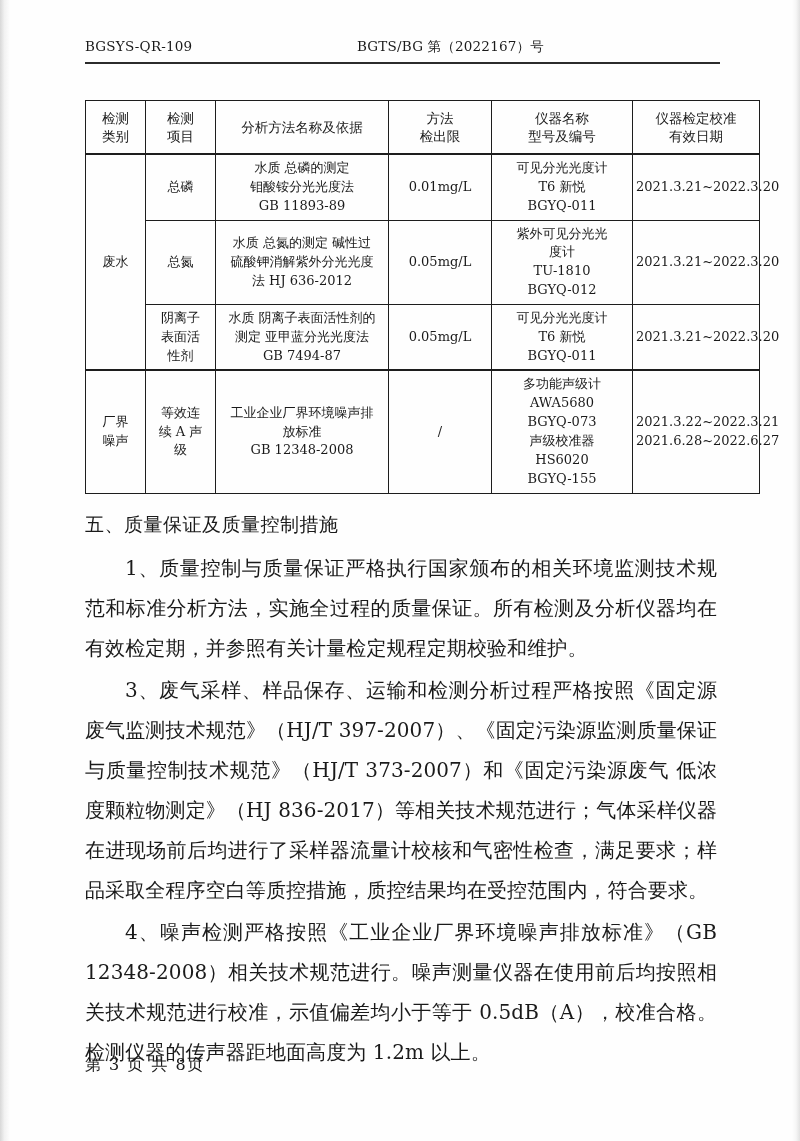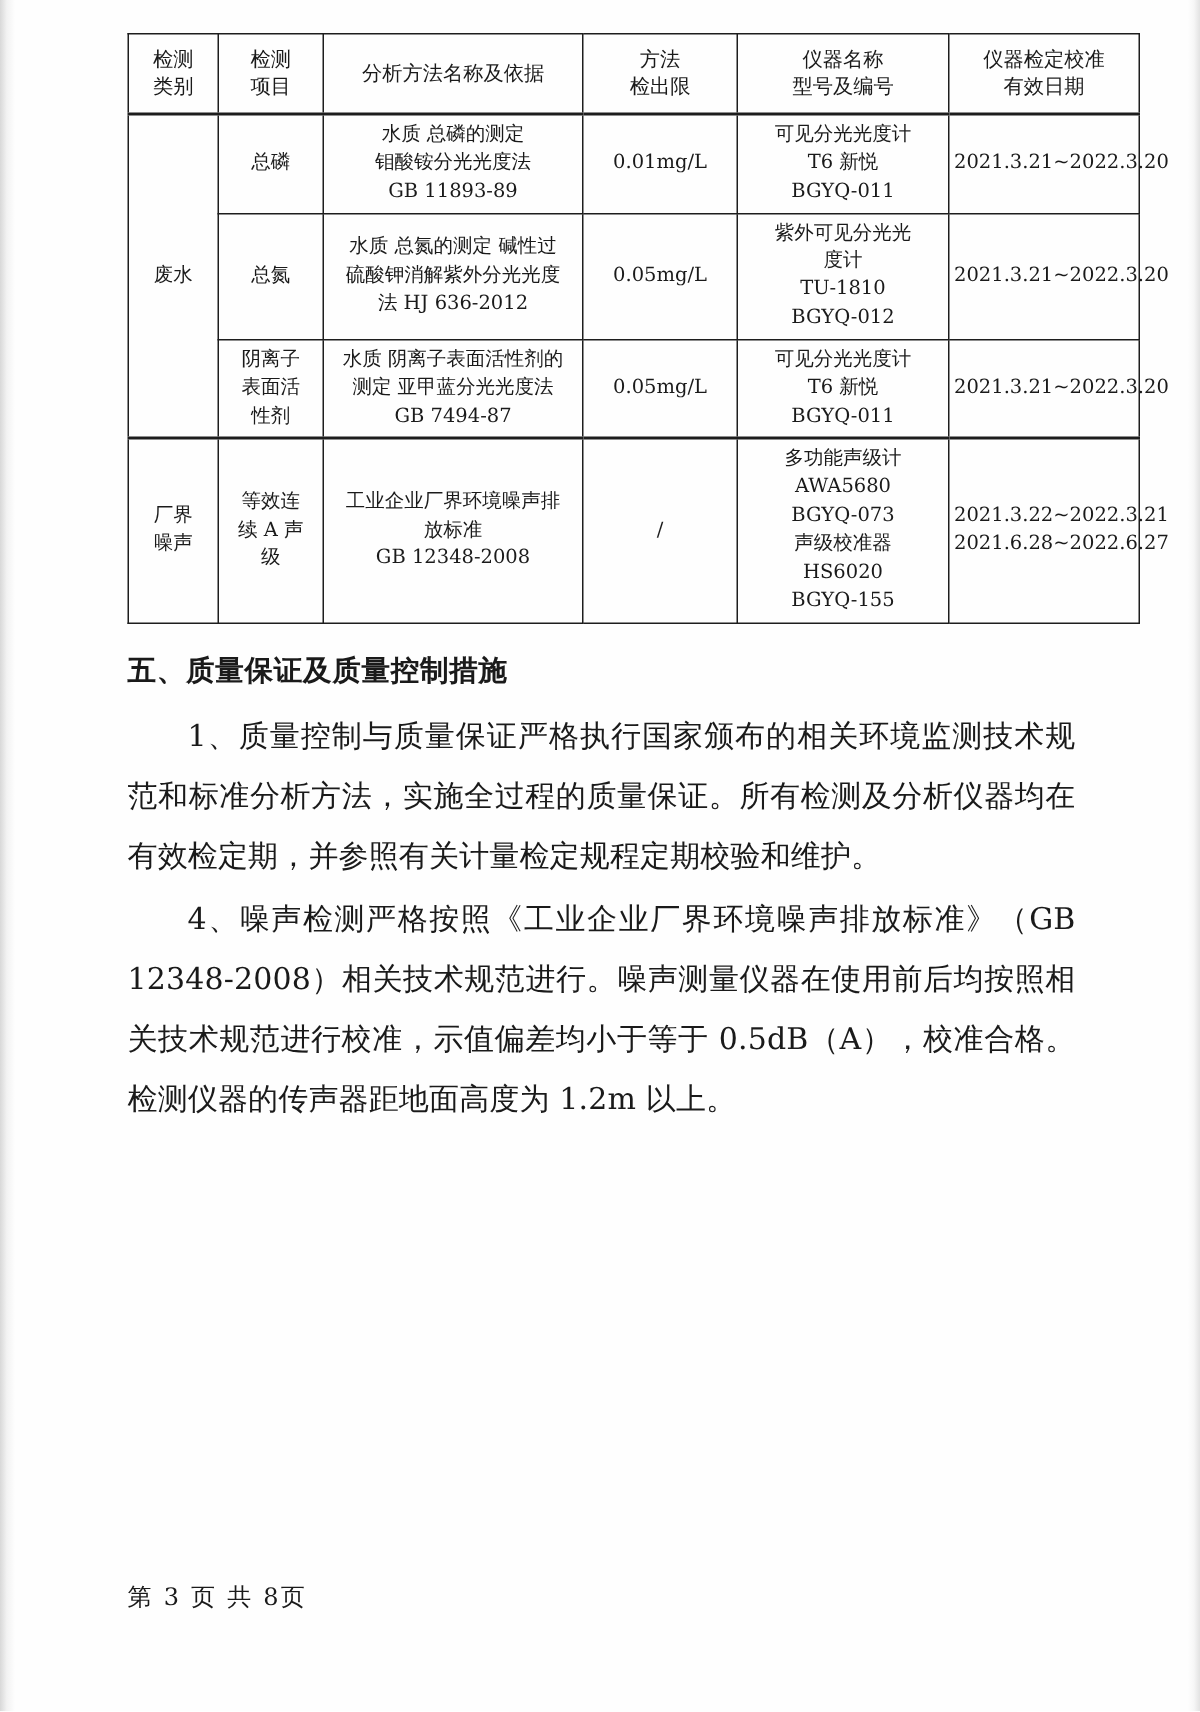--- a/index.html
+++ b/index.html
@@ -99,21 +99,21 @@
   .c-meth  { width: 166px; }
   .c-lim   { width: 96px; margin-left: 26px; }
   .c-instr { width: 134px; }
   .c-date  { width: 120px; }
   .cell-lines span { display: block; white-space: nowrap; }
   .thick-top { border-top-width: 2px !important; }
 
   
   h2.section-title {
     font-family: "DejaVu Sans", "Liberation Sans", sans-serif;
-    font-weight: bold;
+    font-weight: normal;
     font-size: 19px;
     margin: 18px 0 10px 0;
     letter-spacing: .5px;
   }
   p.para {
     font-size: 20px;
     line-height: 2.0;
     margin: 0 0 2px 0;
     text-align: justify;
     text-justify: inter-ideograph;
@@ -132,20 +132,25 @@
     font-size: 16px;
     letter-spacing: 1.5px;
   }
 </style>
 </head>
 <body>
 
 <div id="page">
   <div id="sheet">
 
+    <div class="doc-header">
+      <div class="hdr-left">BGSYS-QR-109</div>
+      <div class="hdr-center">BGTS/BG 第（2022167）号</div>
+      <div class="hdr-rule"></div>
+    </div>
 
     <table class="report">
       <thead>
         <tr>
           <th class="c-cat">
             <div class="cell-lines">
               <span>检测</span>
               <span>类别</span>
             </div>
           </th>
@@ -307,20 +312,21 @@
             </div>
           </td>
         </tr>
 
       </tbody>
     </table>
 
     <h2 class="section-title">五、质量保证及质量控制措施</h2>
 
     <p class="para">1、质量控制与质量保证严格执行国家颁布的相关环境监测技术规范和标准分析方法，实施全过程的质量保证。所有检测及分析仪器均在有效检定期，并参照有关计量检定规程定期校验和维护。</p>
+    <p class="para">3、废气采样、样品保存、运输和检测分析过程严格按照《固定源废气监测技术规范》（HJ/T 397-2007）、《固定污染源监测质量保证与质量控制技术规范》（HJ/T 373-2007）和《固定污染源废气  低浓度颗粒物测定》（HJ 836-2017）等相关技术规范进行；气体采样仪器在进现场前后均进行了采样器流量计校核和气密性检查，满足要求；样品采取全程序空白等质控措施，质控结果均在受控范围内，符合要求。</p>
     <p class="para">4、噪声检测严格按照《工业企业厂界环境噪声排放标准》（GB 12348-2008）相关技术规范进行。噪声测量仪器在使用前后均按照相关技术规范进行校准，示值偏差均小于等于 0.5dB（A），校准合格。检测仪器的传声器距地面高度为 1.2m 以上。</p>
 
   </div>
 
   <div class="doc-footer">
     <span>第 3 页 共 8页</span>
   </div>
 </div>
 
 </body></html>

